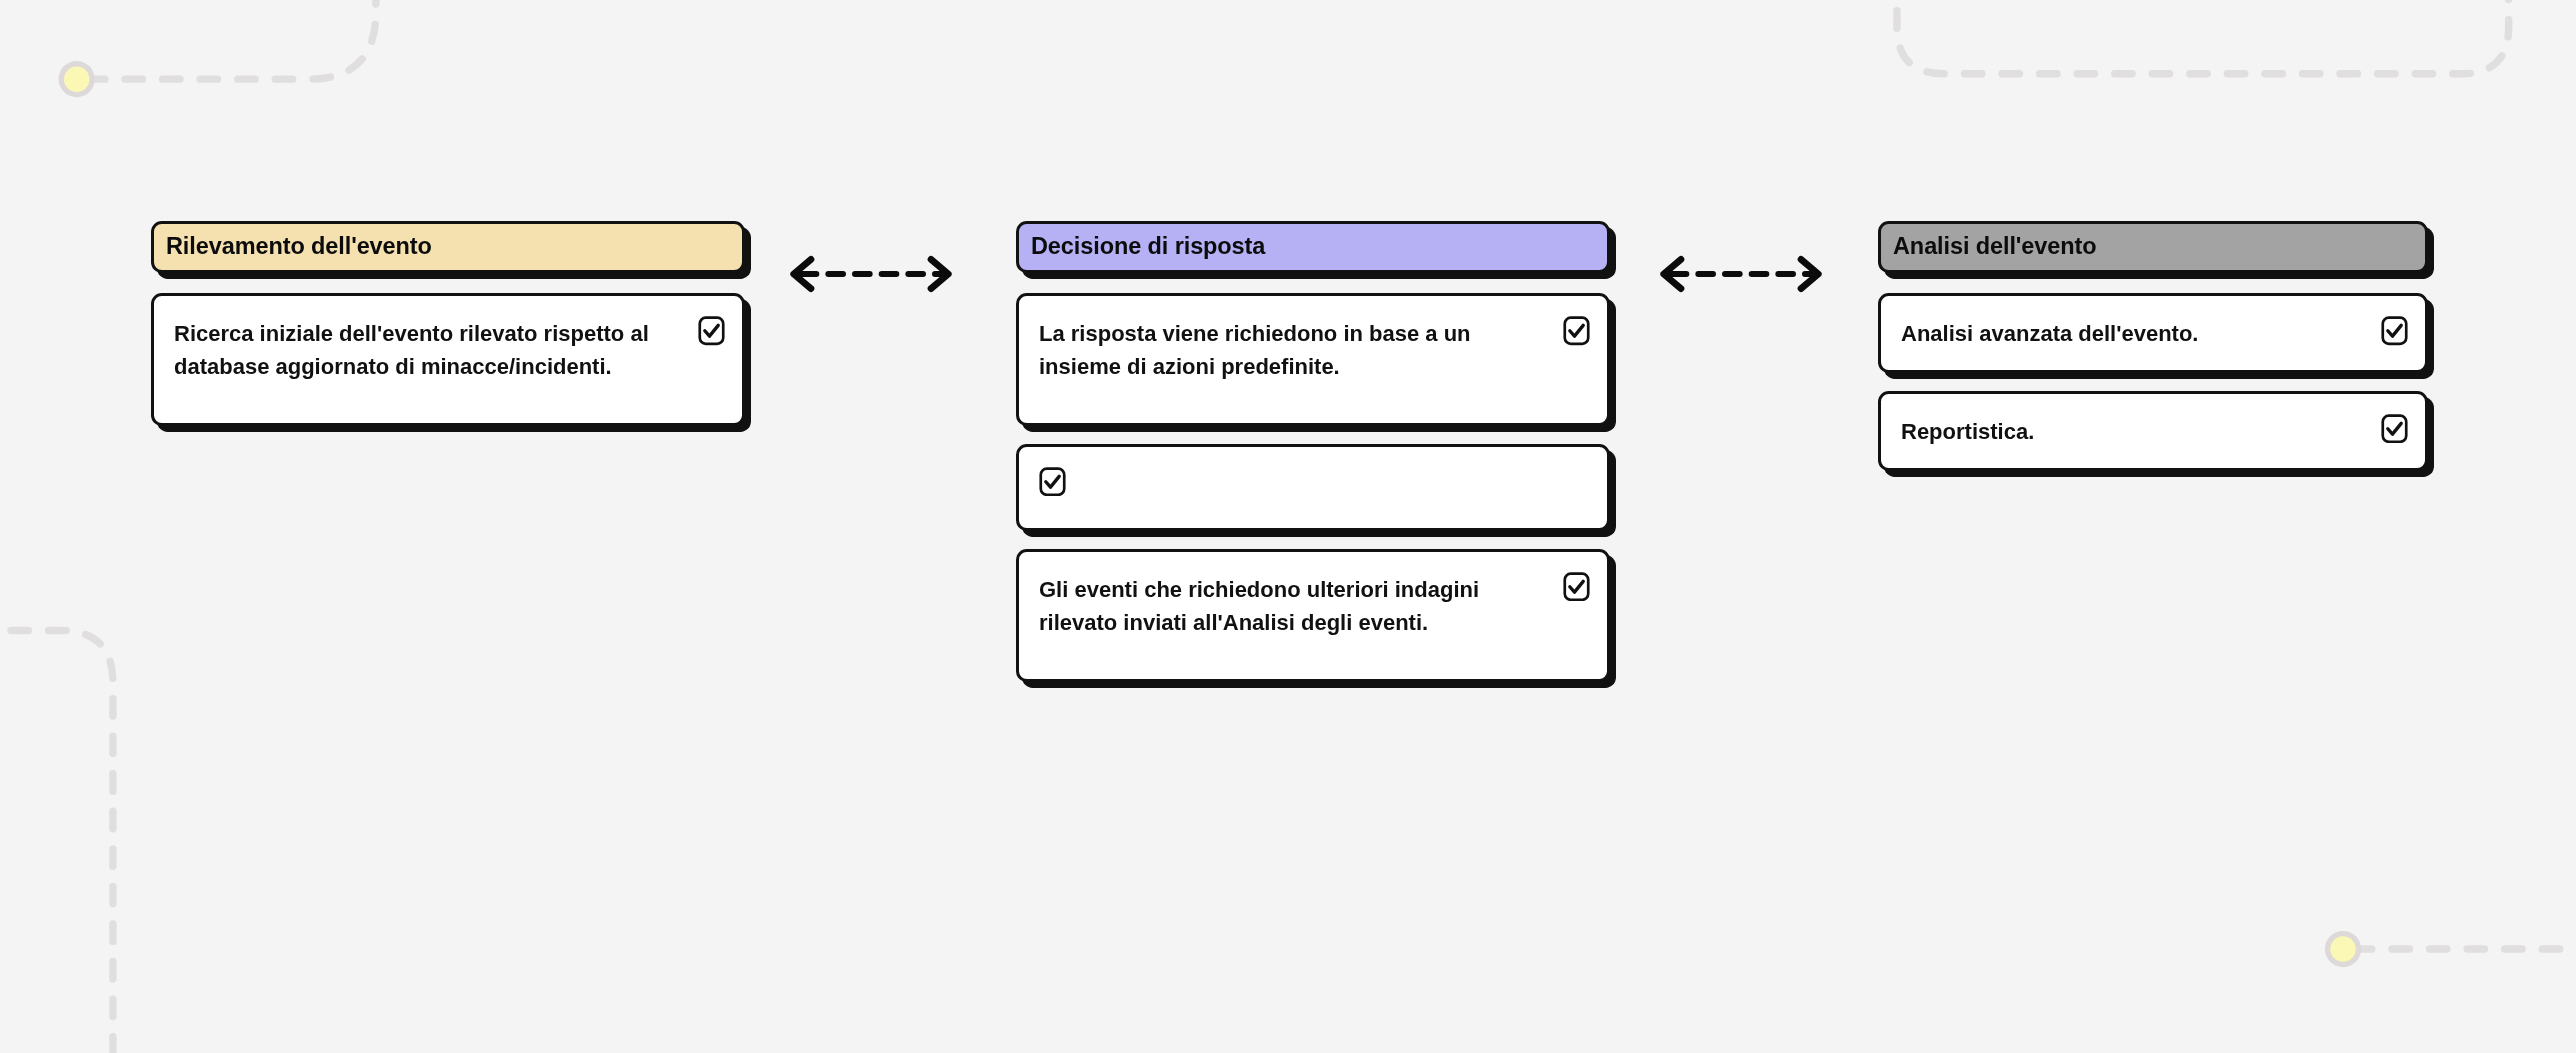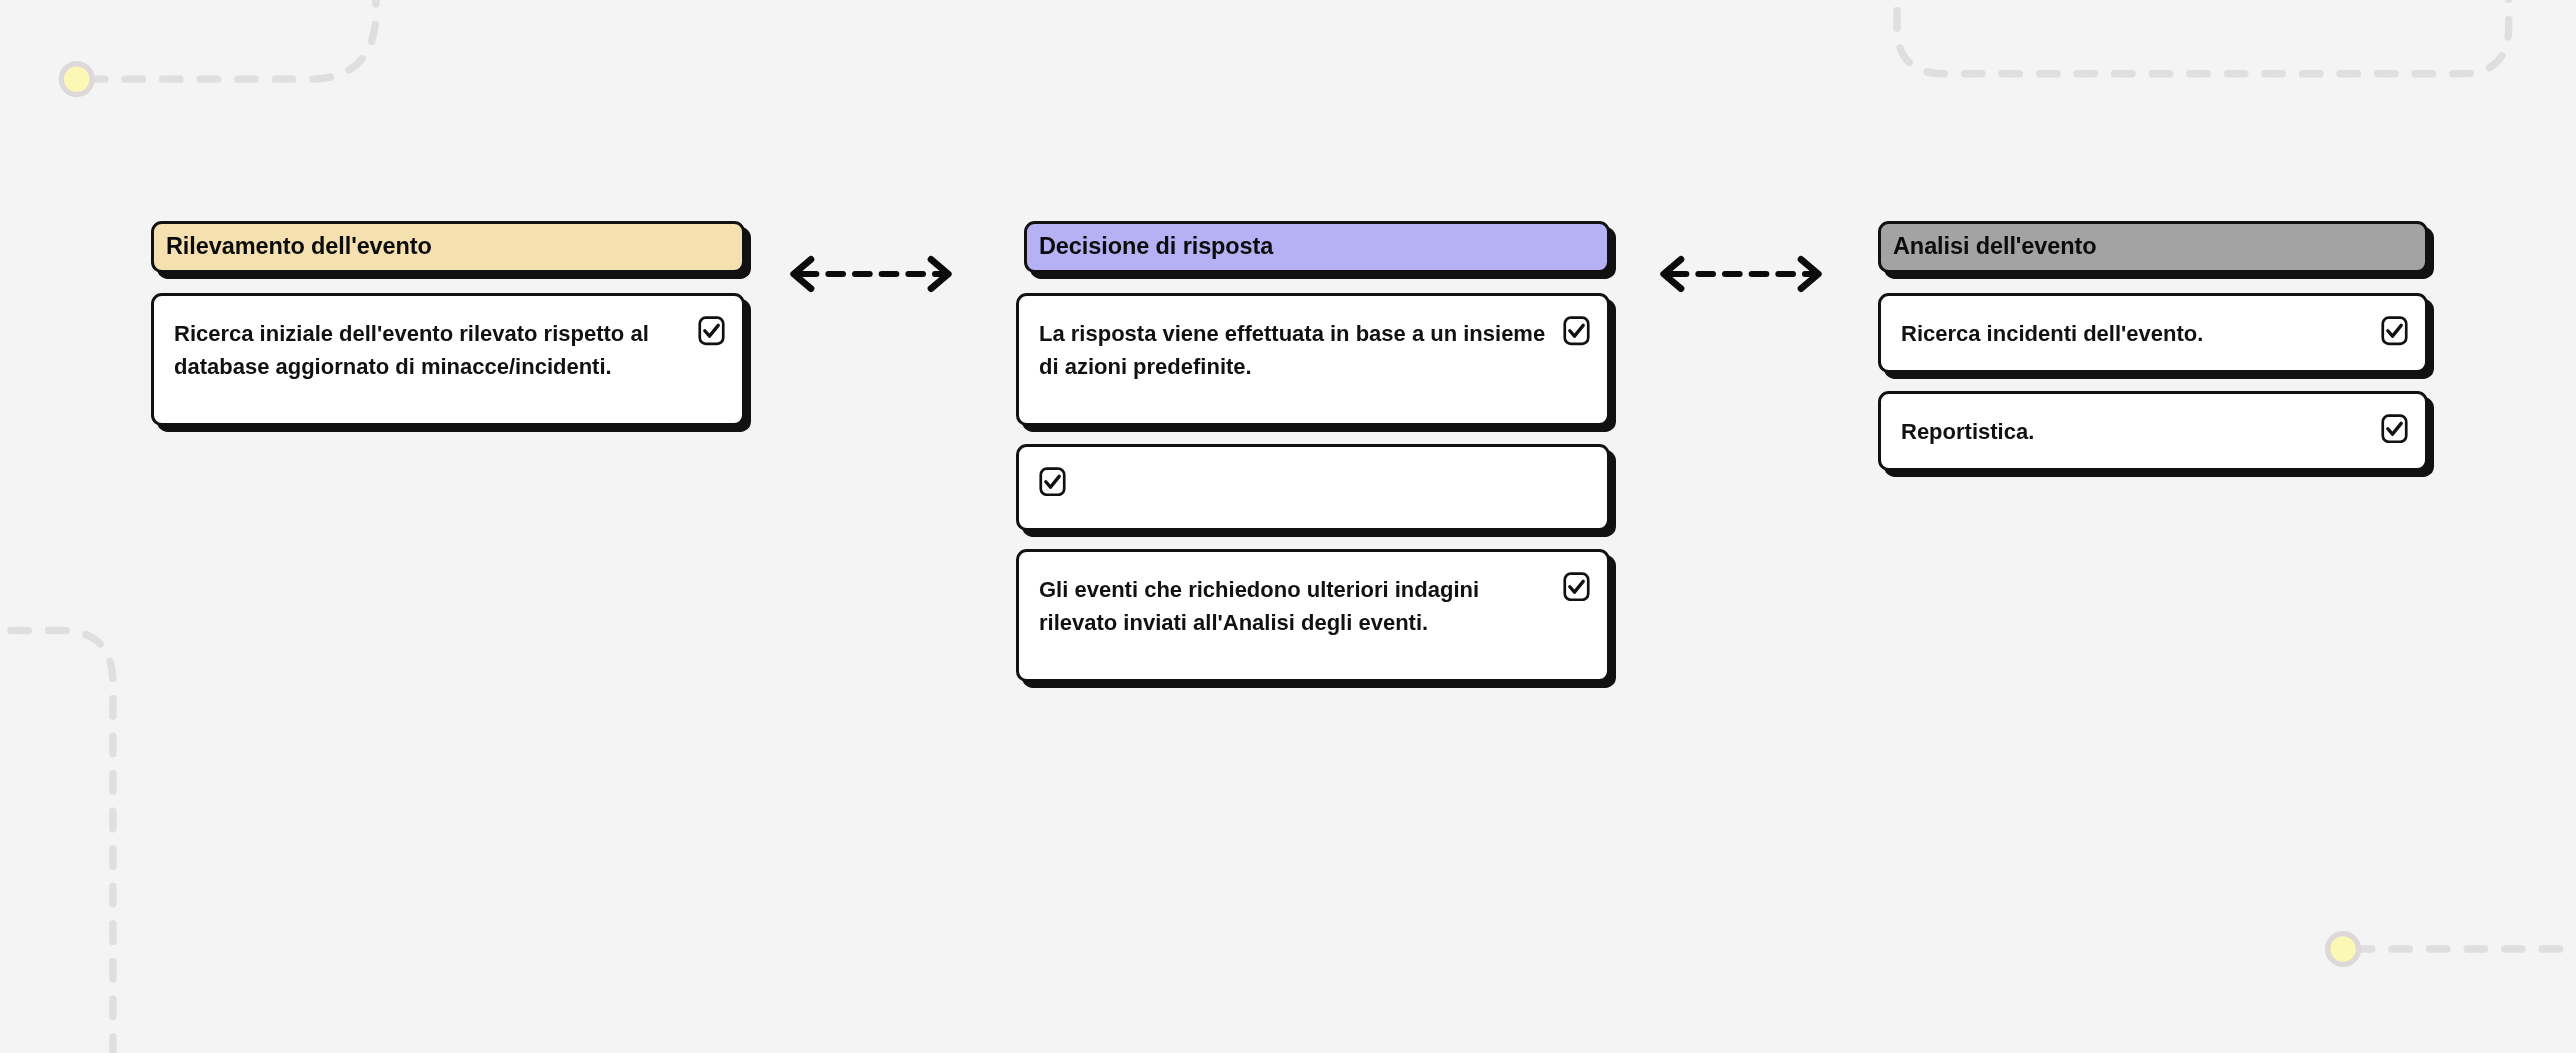--- a/index.html
+++ b/index.html
@@ -134,26 +134,26 @@
     <div class="hard-box card tall">
       <span class="card-text">Ricerca iniziale dell'evento rilevato rispetto al database aggiornato di minacce/incidenti.</span>
       <svg class="checkbox" viewBox="0 0 40 44" xmlns="http://www.w3.org/2000/svg">
         <rect x="2.5" y="2.5" width="35" height="39" rx="9" ry="9" fill="#ffffff" stroke="#111111" stroke-width="4"></rect>
         <path d="M 10 22 L 17 30 L 30 14" fill="none" stroke="#111111" stroke-width="5" stroke-linecap="round" stroke-linejoin="round"></path>
       </svg>
     </div>
   </div>
 
   <div class="column col-1">
-    <div class="hard-box col-header" style="background:#b6b0f5;margin-left:8px;">
+    <div class="hard-box col-header" style="background:#b6b0f5;">
       <span class="title">Decisione di risposta</span>
     </div>
 
     <div class="hard-box card tall">
-      <span class="card-text">La risposta viene effettuata in base a un insieme di azioni predefinite.</span>
+      <span class="card-text">La risposta viene richiedono in base a un insieme di azioni predefinite.</span>
       <svg class="checkbox" viewBox="0 0 40 44" xmlns="http://www.w3.org/2000/svg">
         <rect x="2.5" y="2.5" width="35" height="39" rx="9" ry="9" fill="#ffffff" stroke="#111111" stroke-width="4"></rect>
         <path d="M 10 22 L 17 30 L 30 14" fill="none" stroke="#111111" stroke-width="5" stroke-linecap="round" stroke-linejoin="round"></path>
       </svg>
     </div>
 
     <div class="hard-box card short">
       <svg class="checkbox" viewBox="0 0 40 44" xmlns="http://www.w3.org/2000/svg">
         <rect x="2.5" y="2.5" width="35" height="39" rx="9" ry="9" fill="#ffffff" stroke="#111111" stroke-width="4"></rect>
         <path d="M 10 22 L 17 30 L 30 14" fill="none" stroke="#111111" stroke-width="5" stroke-linecap="round" stroke-linejoin="round"></path>
@@ -168,21 +168,21 @@
       </svg>
     </div>
   </div>
 
   <div class="column col-2">
     <div class="hard-box col-header" style="background:#a3a3a3;">
       <span class="title">Analisi dell'evento</span>
     </div>
 
     <div class="hard-box card compact">
-      <span class="card-text">Ricerca incidenti dell'evento.</span>
+      <span class="card-text">Analisi avanzata dell'evento.</span>
       <svg class="checkbox" viewBox="0 0 40 44" xmlns="http://www.w3.org/2000/svg">
         <rect x="2.5" y="2.5" width="35" height="39" rx="9" ry="9" fill="#ffffff" stroke="#111111" stroke-width="4"></rect>
         <path d="M 10 22 L 17 30 L 30 14" fill="none" stroke="#111111" stroke-width="5" stroke-linecap="round" stroke-linejoin="round"></path>
       </svg>
     </div>
 
 
     <div class="hard-box card compact">
       <span class="card-text">Reportistica.</span>
       <svg class="checkbox" viewBox="0 0 40 44" xmlns="http://www.w3.org/2000/svg">

